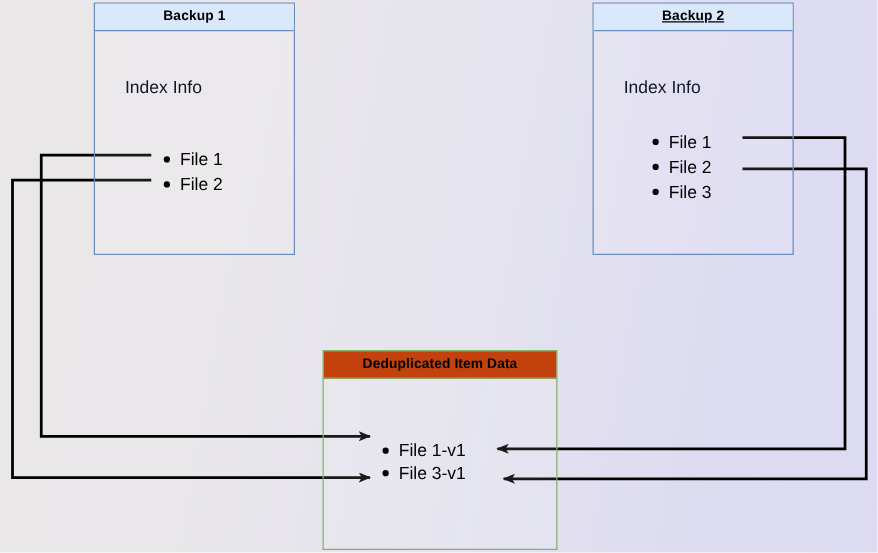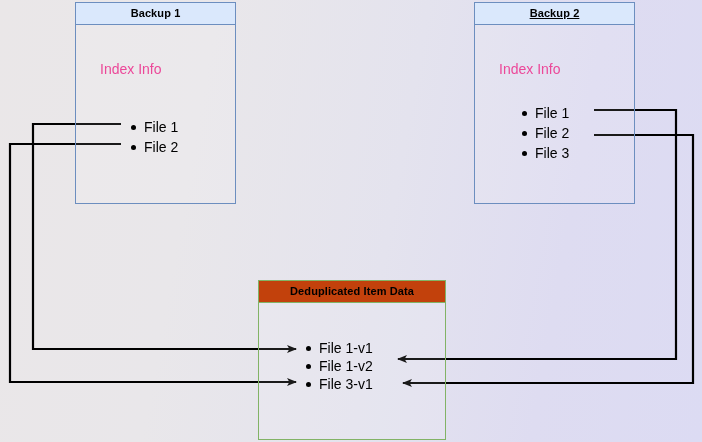--- a/index.html
+++ b/index.html
@@ -51,21 +51,21 @@
     background: #c2410c;
     border-bottom: 1px solid #82b366;
   }
   .box-body {
     position: relative;
     height: calc(100% - 22px);
   }
   .index-label {
     position: absolute;
     font-size: 14px;
-    color: #ec4899;
+    color: #0f172a;
     white-space: nowrap;
     text-align: right;
   }
   .file-list {
     position: absolute;
     margin: 0;
     padding: 0;
     list-style: none;
   }
   .file-list li {
@@ -134,21 +134,20 @@
         <li>File 1</li>
         <li>File 2</li>
         <li>File 3</li>
       </ul>
     </div>
   </div>
 
   <div class="box green" style="left:258px; top:280px; width:188px; height:160px;">
     <div class="box-header">Deduplicated Item Data</div>
     <div class="box-body">
-      <ul class="file-list" id="dd-files" style="left:44px; top:36px;">
+      <ul class="file-list" id="dd-files" style="left:44px; top:48px;">
         <li>File 1-v1</li>
-        <li>File 1-v2</li>
         <li>File 3-v1</li>
       </ul>
     </div>
   </div>
 
 </div>
 
 </body></html>

